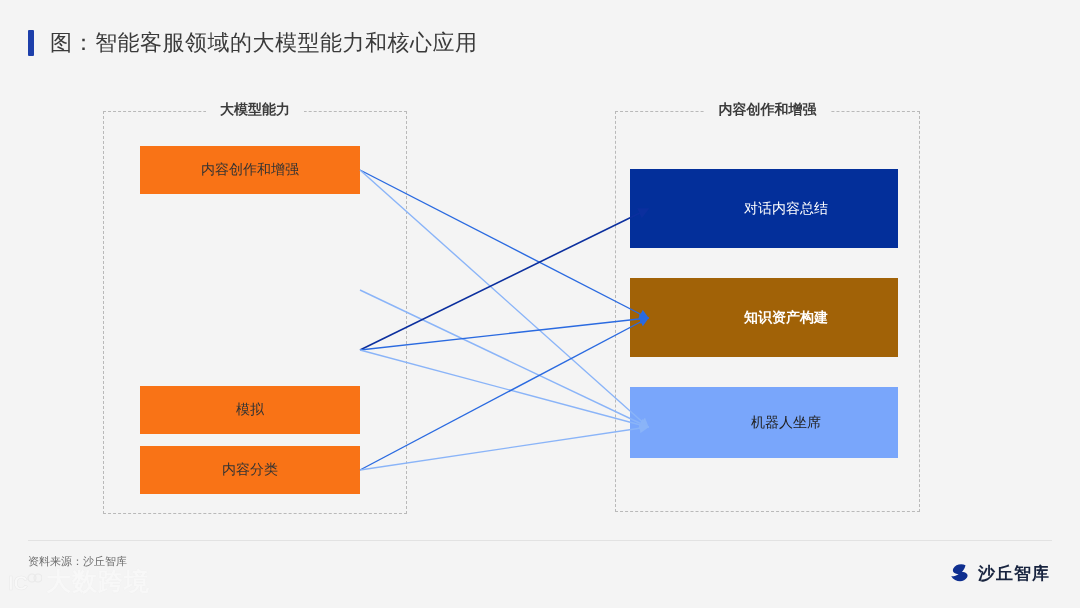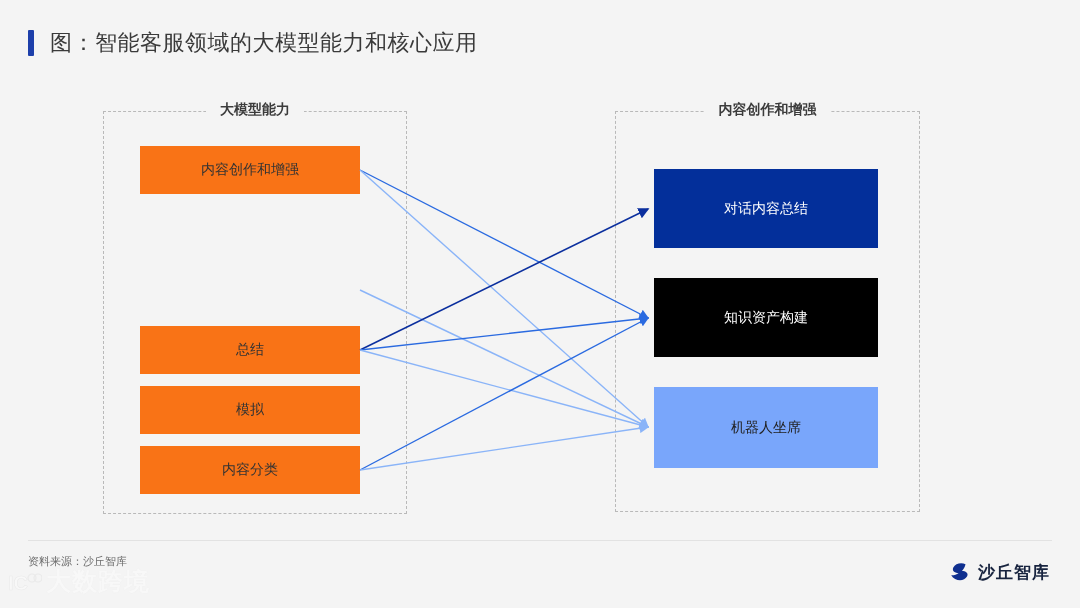--- a/index.html
+++ b/index.html
@@ -75,29 +75,30 @@
     align-items: center;
     justify-content: center;
     font-size: 14px;
     color: #333333;
     font-family: Liberation Serif, serif;
   }
 
   
   .app-box {
     position: absolute;
-    left: 654px;
+    left: 630px;
     width: 224px;
     display: flex;
     align-items: center;
     justify-content: center;
     font-size: 14px;
+    padding-left: 44px;
   }
   .app-navy  { background: #032f9a; color: #ffffff; }
-  .app-blue  { background: #000000; color: #ffffff; }
+  .app-blue  { background: #a16207; color: #ffffff; font-weight: bold; }
   .app-light { background: #79a6fb; color: #222222; }
 
   
   #connectors {
     position: absolute;
     left: 0;
     top: 0;
     width: 1080px;
     height: 608px;
     pointer-events: none;
@@ -118,21 +119,21 @@
     top: 554px;
     font-size: 11px;
     color: #6c6c6c;
     white-space: nowrap;
   }
   #logo {
     position: absolute;
     right: 30px;
     top: 561px;
     display: flex;
-    align-items: flex-start;
+    align-items: center;
     height: 24px;
   }
   #logo-mark {
     width: 22px;
     height: 22px;
     margin-right: 7px;
   }
   #logo-text {
     font-size: 17px;
     font-weight: bold;
@@ -174,27 +175,26 @@
 
   <div id="left-group" class="group-box">
     <div class="group-title">大模型能力</div>
   </div>
 
   <div id="right-group" class="group-box">
     <div class="group-title">内容创作和增强</div>
   </div>
 
   <div class="cap-box" style="top:146px">内容创作和增强</div>
-  <div class="cap-box" style="top:326px">总结</div>
   <div class="cap-box" style="top:446px">内容分类</div>
   <div class="cap-box" style="top:386px">模拟</div>
 
   <div class="app-box app-navy" style="top:169px; height:79px">对话内容总结</div>
   <div class="app-box app-blue" style="top:278px; height:79px">知识资产构建</div>
-  <div class="app-box app-light" style="top:387px; height:81px">机器人坐席</div>
+  <div class="app-box app-light" style="top:387px; height:71px">机器人坐席</div>
 
   <svg id="connectors" viewBox="0 0 1080 608">
     <defs>
       <marker id="ah-navy" markerWidth="7" markerHeight="7" refX="6" refY="3.5" orient="auto">
         <path d="M0,0 L7,3.5 L0,7 z" fill="#0b2f9e"></path>
       </marker>
       <marker id="ah-blue" markerWidth="7" markerHeight="7" refX="6" refY="3.5" orient="auto">
         <path d="M0,0 L7,3.5 L0,7 z" fill="#2a6ae0"></path>
       </marker>
       <marker id="ah-light" markerWidth="7" markerHeight="7" refX="6" refY="3.5" orient="auto">

